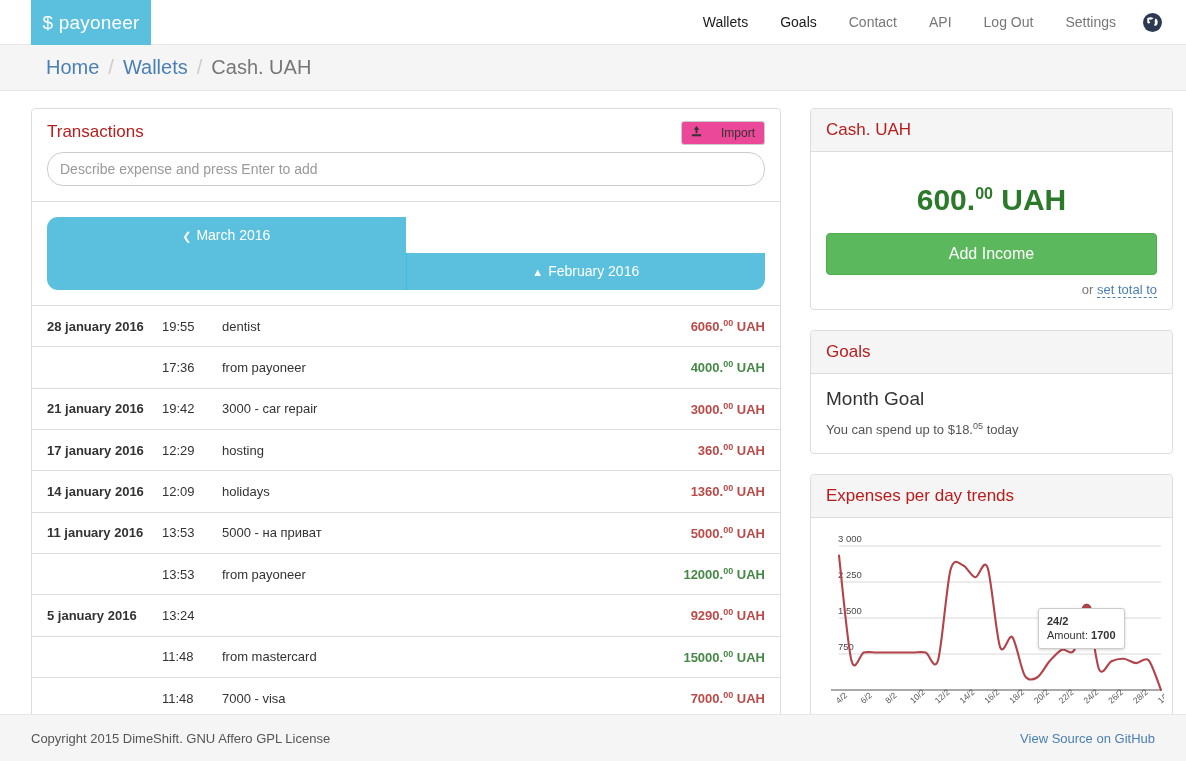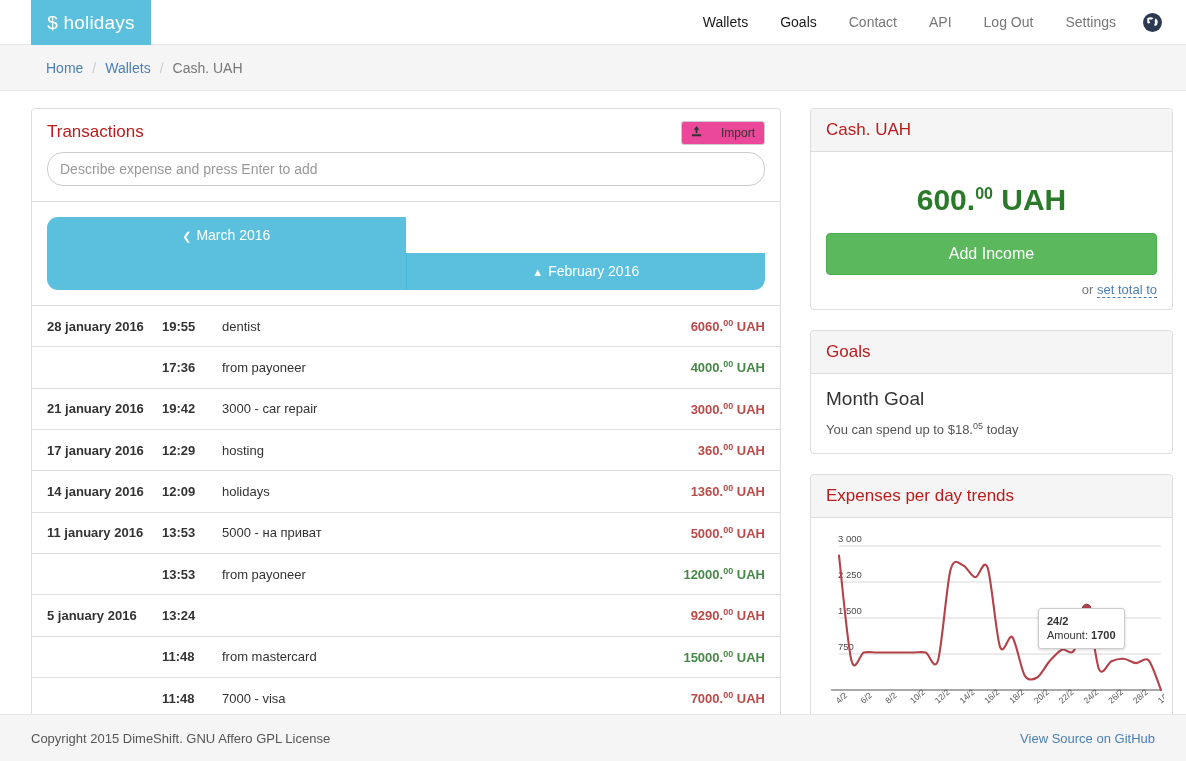--- a/index.html
+++ b/index.html
@@ -59,21 +59,21 @@
   }
 
   
   .breadcrumb-bar {
     height: 46px;
     background: #f5f5f5;
     border-bottom: 1px solid #e7e7e7;
     display: flex;
     align-items: center;
     padding-left: 46px;
-    font-size: 14px;
+    font-size: 20px;
   }
   .breadcrumb-bar a { color: #4a7fb5; text-decoration: none; cursor: pointer; }
   .breadcrumb-bar .sep { color: #cccccc; margin: 0 9px; }
   .breadcrumb-bar .current { color: #777777; }
 
   
   .container {
     display: flex;
     padding: 17px 13px 0 31px;
     gap: 29px;
@@ -150,21 +150,21 @@
 
   .tx-table { width: 100%; border-collapse: collapse; margin-top: 15px; }
   .tx-table tr { border-top: 1px solid #dddddd; }
   .tx-table tr:first-child { border-top: 1px solid #dddddd; }
   .tx-table td {
     padding: 12px 8px;
     font-size: 13px;
     vertical-align: middle;
   }
   .td-date { width: 122px; padding-left: 15px !important; font-weight: bold; color: #333333; white-space: nowrap; }
-  .td-time { width: 60px; font-weight: bold; color: #333333; }
+  .td-time { width: 60px; font-weight: normal; color: #333333; }
   .td-desc { color: #333333; }
   .td-amt { text-align: right; padding-right: 15px !important; font-weight: bold; white-space: nowrap; font-size: 14px; }
   .amt-exp { color: #b94a48; }
   .amt-inc { color: #468847; }
   .cents { font-size: 9px; vertical-align: super; }
 
   .month-footer {
     margin: 15px;
     background: #5bc0de;
     color: #ffffff;
@@ -257,21 +257,21 @@
     font-size: 13px;
     color: #555555;
     gap: 44px;
   }
   .footer a { color: #4a7fb5; text-decoration: none; cursor: pointer; }
 </style>
 </head>
 <body>
 
 <div class="navbar">
-  <div class="brand">$ holidays</div>
+  <div class="brand">$ payoneer</div>
   <div class="nav-links">
     <a class="active">Wallets</a>
     <a class="active">Goals</a>
     <a>Contact</a>
     <a>API</a>
     <a>Log Out</a>
     <a>Settings</a>
     <span class="globe">
       <svg width="21" height="21" viewBox="0 0 20 20">
         <circle cx="10" cy="10" r="9" fill="#2b3a52"></circle>

